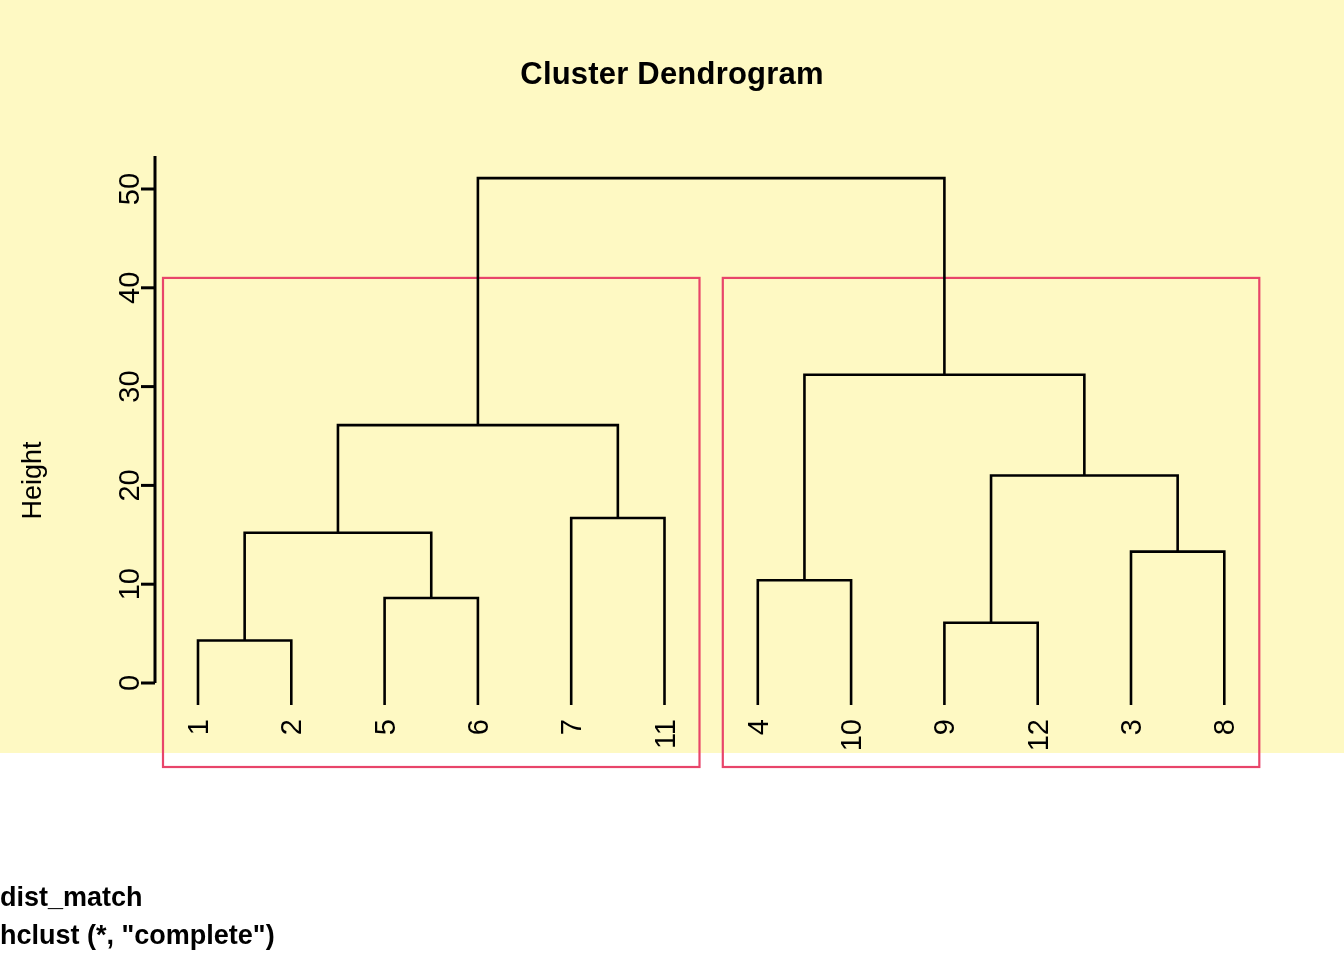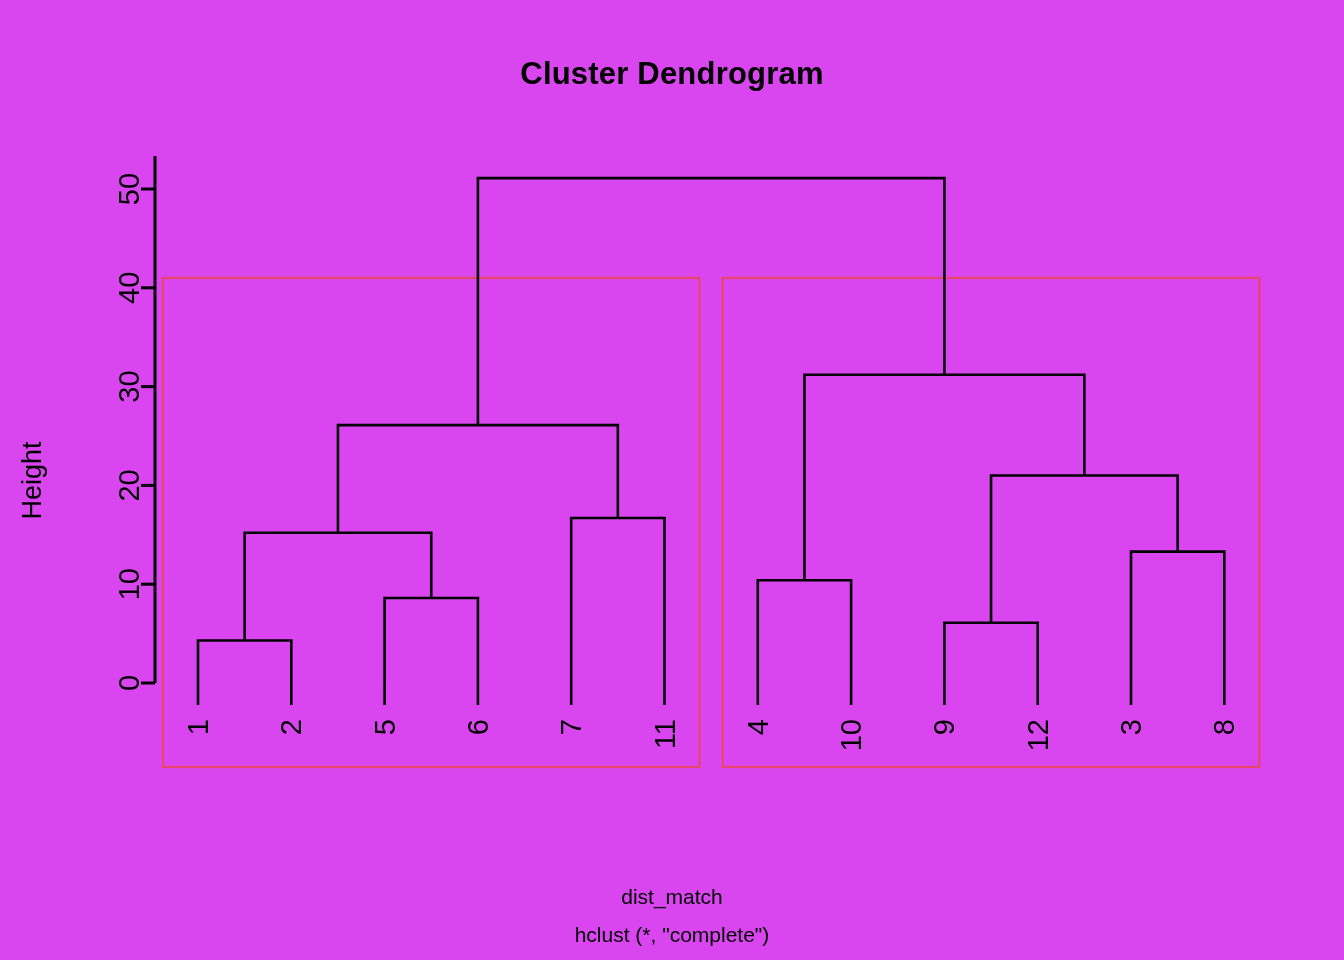--- a/index.html
+++ b/index.html
@@ -10,22 +10,22 @@
   body {
     width: 1344px;
     height: 960px;
     overflow: hidden;
     font-family: "Liberation Sans", sans-serif;
     color: #000000;
   }
   #plot-root {
     position: relative;
     width: 1344px;
-    height: 960px;
-    background: #d946ef;
+    height: 753px;
+    background: #fef9c3;
   }
   .plot-title {
     position: absolute;
     left: 0;
     top: 56px;
     width: 1344px;
     text-align: center;
     font-family: "Liberation Sans", sans-serif;
     font-weight: bold;
     font-size: 31px;
@@ -50,25 +50,25 @@
     white-space: nowrap;
     font-family: "Liberation Sans", sans-serif;
     font-size: 27px;
     color: #000000;
   }
   .caption-block {
     position: absolute;
     left: 0;
     top: 878px;
     width: 1344px;
-    text-align: center;
     font-family: "Liberation Sans", sans-serif;
-    font-size: 21px;
+    font-size: 27px;
     line-height: 38px;
     color: #000000;
+    font-weight: bold;
   }
   .caption-line {
     display: block;
   }
   svg.canvas {
     position: absolute;
     left: 0;
     top: 0;
     width: 1344px;
     height: 960px;

